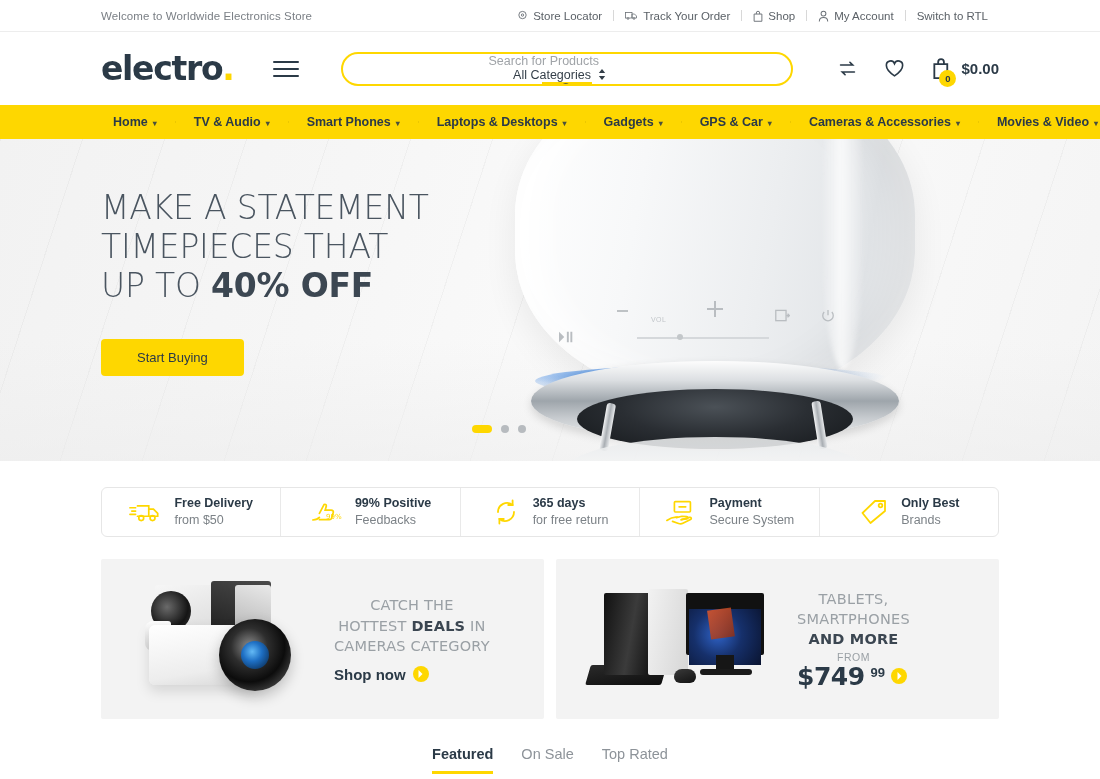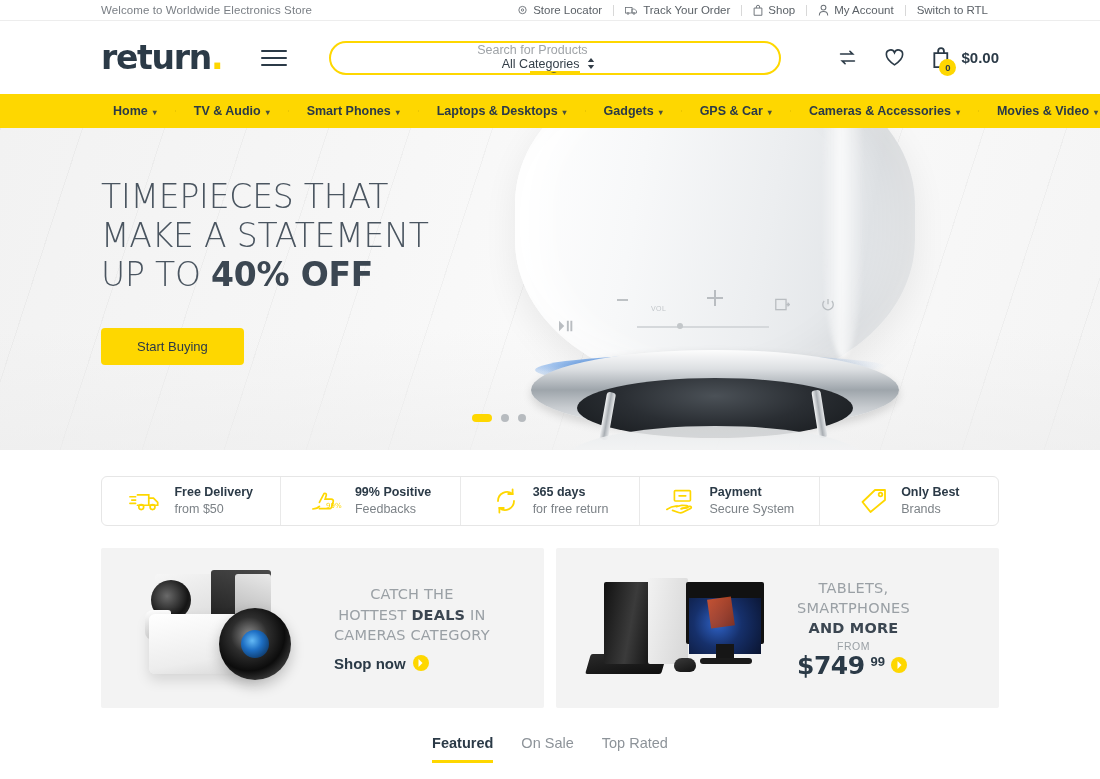--- a/index.html
+++ b/index.html
@@ -7,21 +7,21 @@
     width: 1100px; height: 779px;
     font-family: "Liberation Sans", sans-serif;
     background: #ffffff;
     color: #333e48;
     overflow: hidden;
   }
   .page { width: 1100px; height: 779px; position: relative; background:#fff; }
 
   
   .topbar {
-    height: 21px;
+    height: 32px;
     border-bottom: 1px solid #ededed;
     display: flex; align-items: center;
     padding: 0 101px;
     background: #fff;
   }
   .topbar-welcome {
     font-size: 11.5px; color: #7a7f85; letter-spacing: .1px;
   }
   .topbar-right {
     margin-left: auto; display: flex; align-items: center;
@@ -320,21 +320,21 @@
       <div class="topbar-sep"></div>
 
       <div class="topbar-link">
         <span>Switch to RTL</span>
       </div>
     </div>
   </div>
 
   <div class="header">
     <div class="logo">
-      <span>return</span>
+      <span>electro</span>
         <span class="logo-dot">.</span>
     </div>
 
     <div class="hamburger">
       <span></span>
         <span></span>
         <span></span>
     </div>
 
     <div class="searchbar">
@@ -453,22 +453,22 @@
       <div class="spk-blue"></div>
       <div class="spk-ring"></div>
       <div class="spk-cavity"></div>
       <div class="spk-leg l"></div>
       <div class="spk-leg r"></div>
       <div class="spk-base"></div>
     </div>
 
     <div class="hero-copy">
       <div class="hero-title">
+        <div>MAKE A STATEMENT</div>
         <div>TIMEPIECES THAT</div>
-        <div>MAKE A STATEMENT</div>
         <div><span>UP TO </span><b>40% OFF</b></div>
       </div>
       <button class="hero-btn">Start Buying</button>
     </div>
 
     <div class="hero-dots">
       <span class="dot-pill"></span>
       <span class="dot"></span>
       <span class="dot"></span>
     </div>

